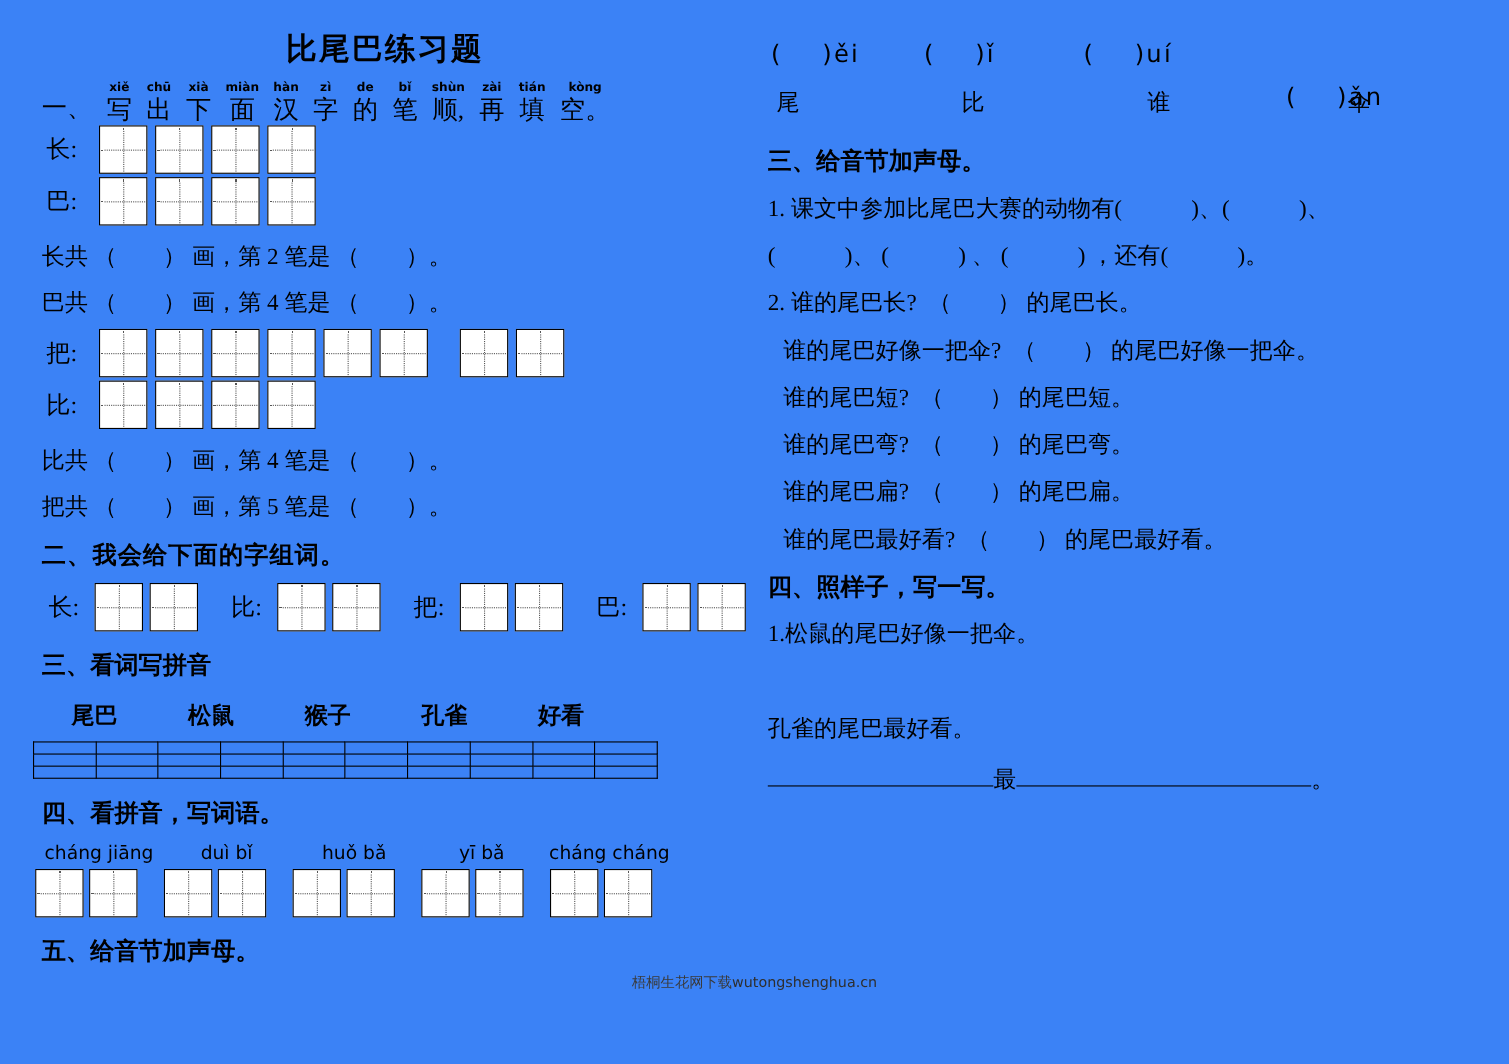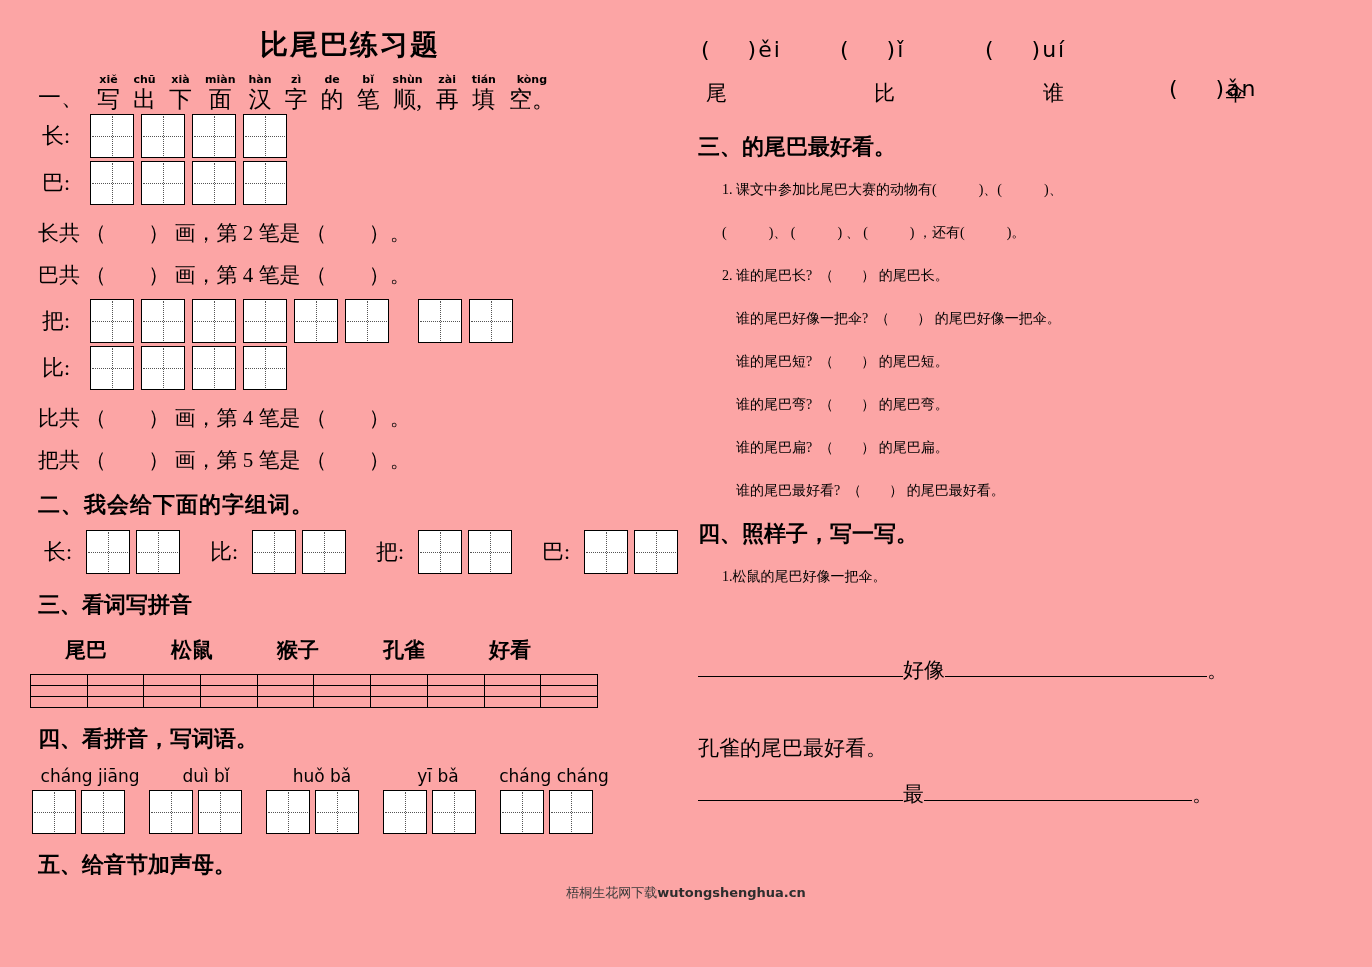--- a/index.html
+++ b/index.html
@@ -1,16 +1,16 @@
 <!DOCTYPE html>
 <html><head>
 <meta charset="utf-8">
 <style>
   html,body{margin:0;padding:0;background:#fff;}
-  .page{position:relative;width:1372px;height:967px;background:#fca5a5;color:#000;
+  .page{position:relative;width:1372px;height:967px;background:#3b82f6;color:#000;
         font-family:"Liberation Serif","DejaVu Serif",serif;overflow:hidden;}
   .col-left{position:absolute;left:30px;top:26px;width:640px;}
   .col-right{position:absolute;left:698px;top:37px;width:566px;}
 
   h1.title{margin:0;text-align:center;font-size:28px;font-weight:600;letter-spacing:2px;}
 
   
   .s1-heading{display:flex;align-items:flex-end;gap:13px;margin-top:10px;margin-left:8px;}
   .s1-prefix{font-size:23px;line-height:1;padding-bottom:2px;}
   .pychar{display:flex;flex-direction:column;align-items:center;line-height:1;}
@@ -50,32 +50,32 @@
   .pair{display:flex;gap:5px;}
 
   
   .finals-row{position:relative;height:30px;}
   .finals-row .final{position:absolute;top:0;font-family:"DejaVu Sans","Liberation Sans",sans-serif;
         font-size:22px;letter-spacing:2px;white-space:pre;}
   .chars-row{position:relative;height:30px;margin-top:12px;}
   .chars-row .hz{position:absolute;top:0;font-size:21px;}
 
   .r-lines{margin-top:16px;}
-  .r-line{font-size:14px;line-height:43px;white-space:pre;margin-left:24px;}
+  .r-line{font-size:21px;line-height:43px;white-space:pre;}
   .r-line.indent{padding-left:14px;}
   .r-heading{font-size:22px;font-weight:600;line-height:43px;}
 
   .blank-line{font-size:21px;white-space:nowrap;}
   .ul{display:inline-block;border-bottom:1.6px solid #000;height:24px;vertical-align:baseline;}
   .ul.w1{width:205px;} .ul.w2{width:262px;} .ul.w3{width:205px;} .ul.w4{width:268px;}
   .bl1{margin-top:54px;} .bl-ex2{margin-top:50px;font-size:21px;} .bl2{margin-top:14px;}
 
   .footer{position:absolute;left:0;top:884px;width:100%;display:flex;justify-content:center;
         align-items:baseline;font-size:13px;color:#3a3a3a;}
-  .footer .url{font-family:"DejaVu Sans","Liberation Sans",sans-serif;font-weight:bold;color:#2e2e2e;}
+  .footer .url{font-family:"DejaVu Sans","Liberation Sans",sans-serif;font-weight:normal;color:#2e2e2e;}
 </style>
 </head>
 <body>
 
 <div class="page">
 
   <div class="col-left">
 
     <h1 class="title">比尾巴练习题</h1>
 
@@ -311,34 +311,33 @@
       <span class="final" style="left:471px;margin-top:39px;">(    )ǎn</span>
     </div>
     <div class="chars-row">
       <span class="hz" style="left:8px;">尾</span>
       <span class="hz" style="left:176px;">比</span>
       <span class="hz" style="left:345px;">谁</span>
       <span class="hz" style="left:527px;">伞</span>
     </div>
 
     <div class="r-lines">
-      <div class="r-heading">三、的尾巴最好看。</div>
+      <div class="r-heading">三、给音节加声母。</div>
       <div class="r-line">1. 课文中参加比尾巴大赛的动物有(　　　)、(　　　)、</div>
       <div class="r-line">(　　　)、 (　　　) 、 (　　　) ，还有(　　　)。</div>
       <div class="r-line">2. 谁的尾巴长?  （　　） 的尾巴长。</div>
       <div class="r-line indent">谁的尾巴好像一把伞?  （　　） 的尾巴好像一把伞。</div>
       <div class="r-line indent">谁的尾巴短?  （　　） 的尾巴短。</div>
       <div class="r-line indent">谁的尾巴弯?  （　　） 的尾巴弯。</div>
       <div class="r-line indent">谁的尾巴扁?  （　　） 的尾巴扁。</div>
       <div class="r-line indent">谁的尾巴最好看?  （　　） 的尾巴最好看。</div>
       <div class="r-heading">四、照样子，写一写。</div>
       <div class="r-line">1.松鼠的尾巴好像一把伞。</div>
     </div>
 
-    <div class="blank-line bl1"><span class="ul w1"></span><span>好像</span><span class="ul w2"></span><span>。</span></div>
 
     <div class="bl-ex2">孔雀的尾巴最好看。</div>
 
     <div class="blank-line bl2"><span class="ul w3"></span><span>最</span><span class="ul w4"></span><span>。</span></div>
 
   </div>
 
   <div class="footer">
     <span>梧桐生花网下载</span>
     <span class="url">wutongshenghua.cn</span>

